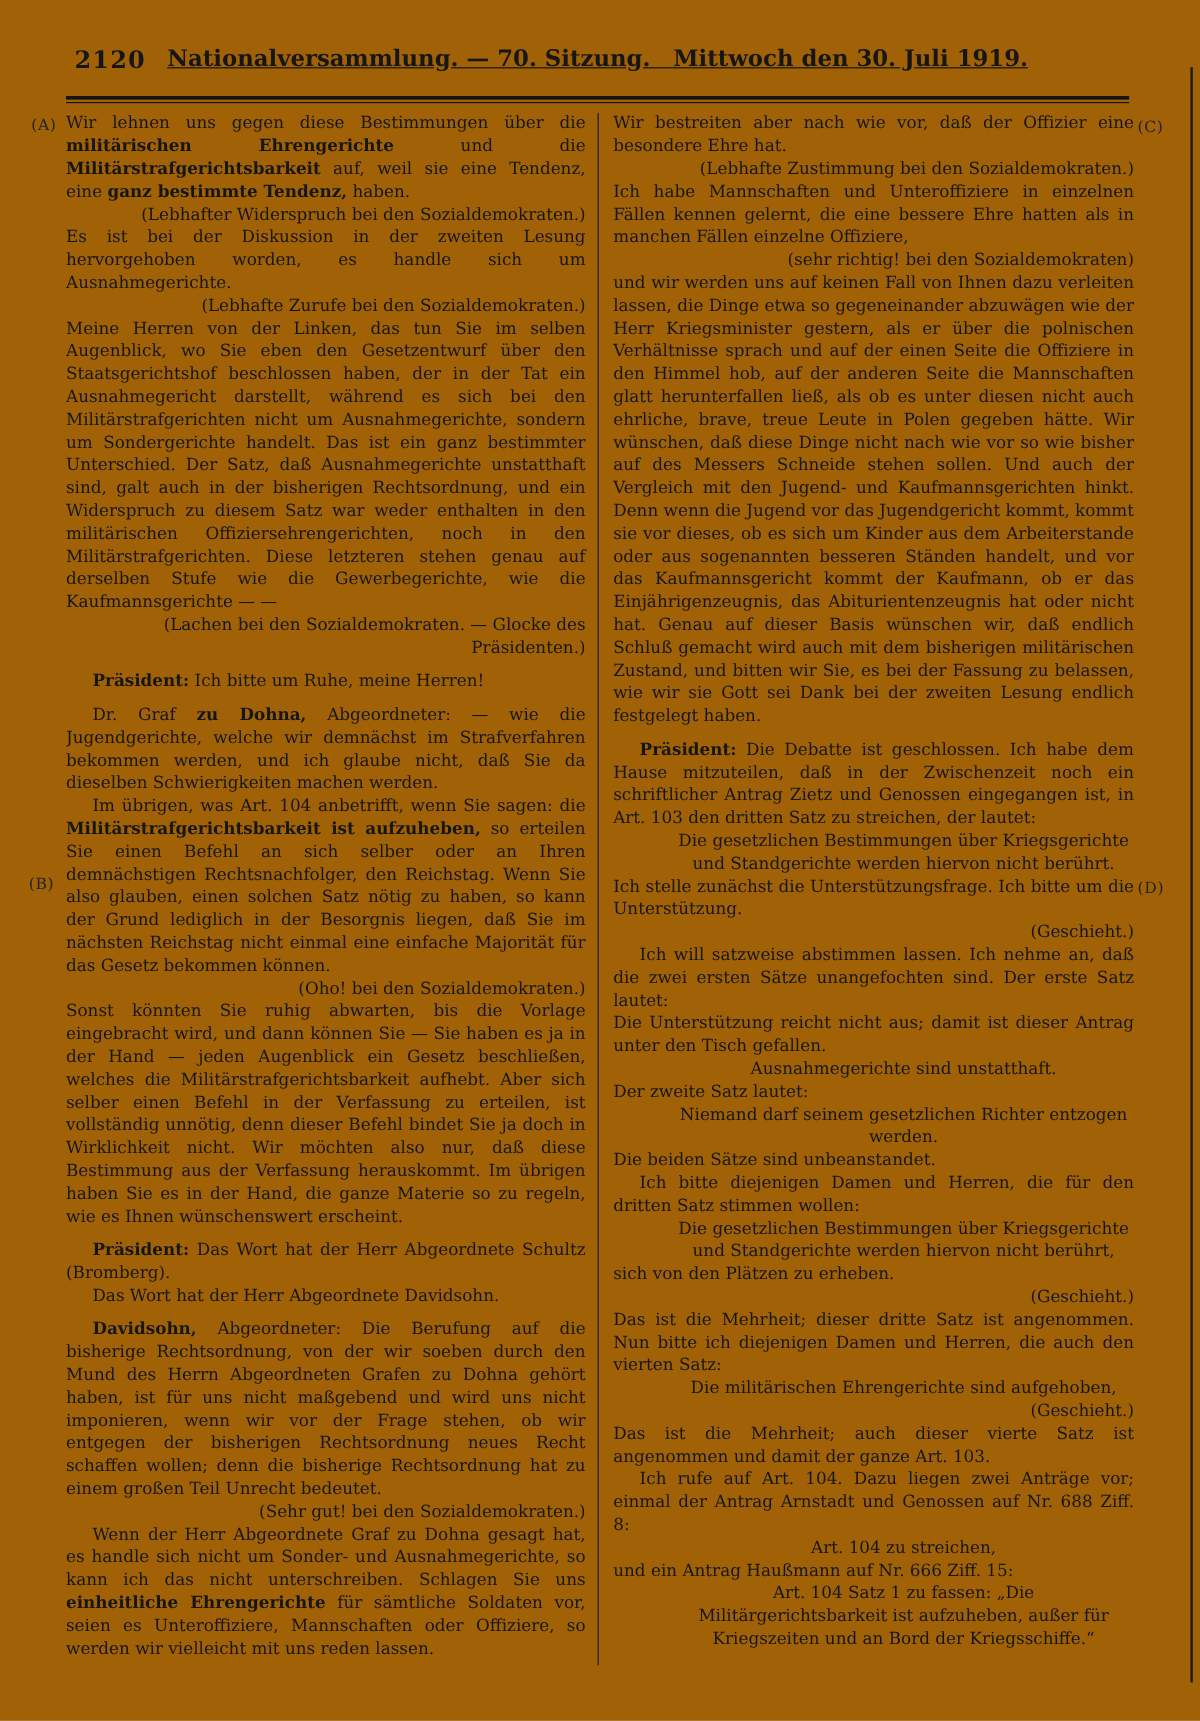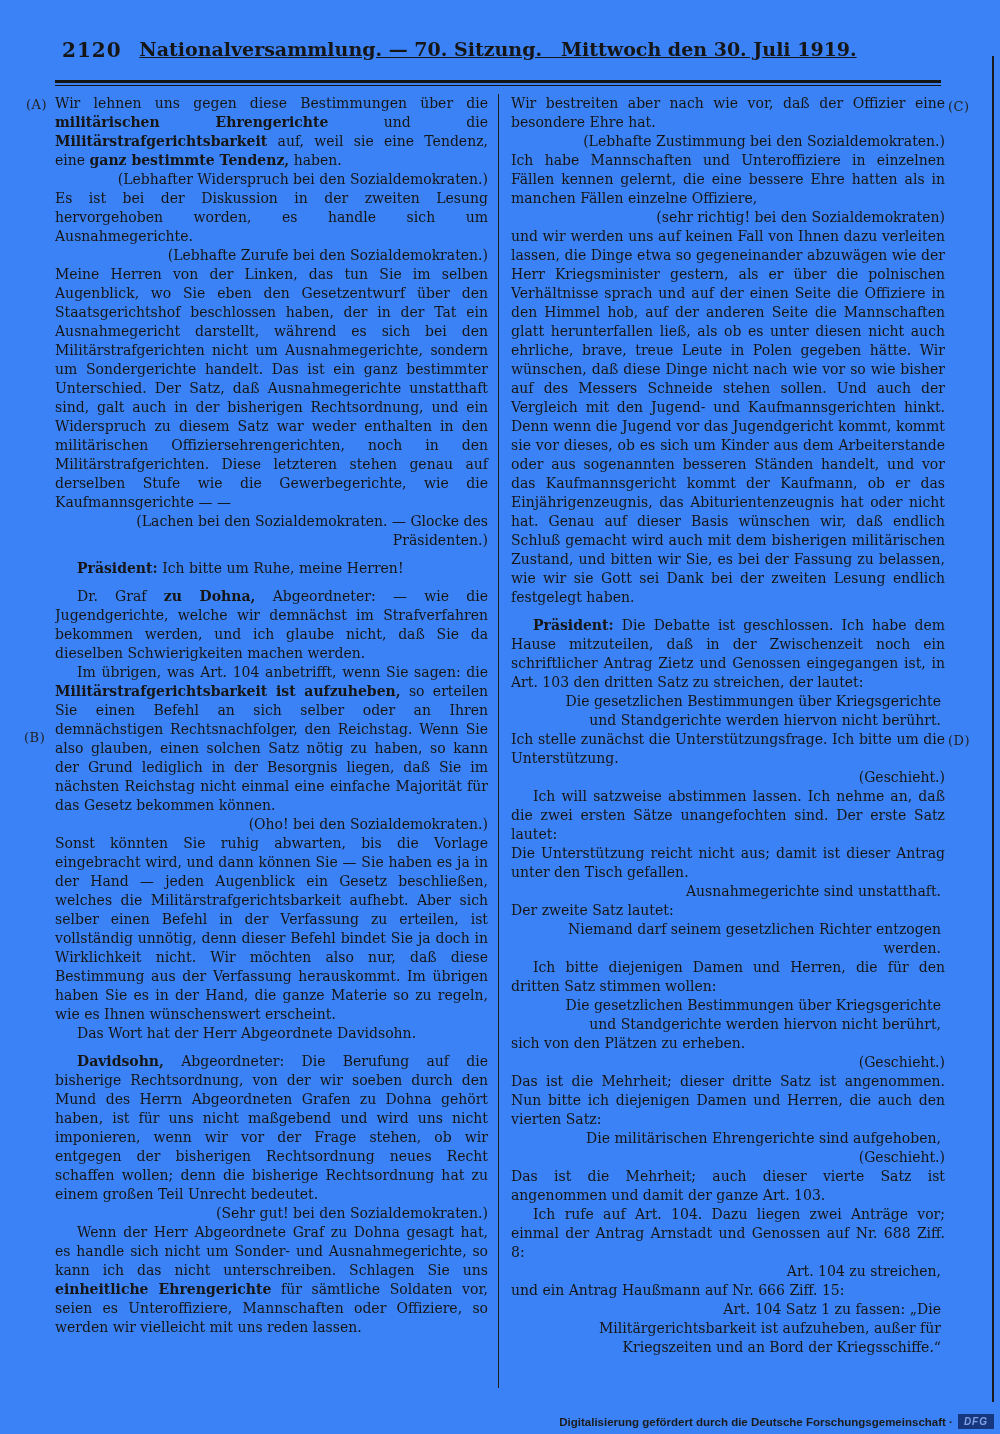--- a/index.html
+++ b/index.html
@@ -1,32 +1,32 @@
 <!DOCTYPE html>
 <html><head>
 <meta charset="utf-8">
 <style>
   html,body{margin:0;padding:0;}
   body{
     width:1000px;height:1434px;background:#f6f6f4;
     font-family:"DejaVu Serif","Liberation Serif",serif;
     color:#161616;position:relative;overflow:hidden;
   }
-  .page{position:absolute;inset:0;background:#3b82f6;}
+  .page{position:absolute;inset:0;background:#a16207;}
   .page-number{position:absolute;left:62px;top:38px;font-size:20px;font-weight:bold;letter-spacing:1px;}
   .page-title{position:absolute;left:55px;width:886px;top:38px;text-align:center;font-size:19px;font-weight:bold;text-decoration:underline;}
   .header-rule{position:absolute;left:55px;width:886px;top:80px;height:2px;border-top:3px solid #151515;border-bottom:1px solid #151515;}
   .columns{position:absolute;left:55px;top:94px;width:890px;bottom:46px;display:flex;overflow:hidden;}
   .col{width:437px;overflow:hidden;}
   .col.right{width:438px;padding-left:12px;}
   .col.left{padding-right:10px;}
   .col-divider{width:1px;background:#1d1d1d;flex:none;}
   p.para,p.stage,p.quote{margin:0;font-size:14px;line-height:19px;text-align:justify;}
   p.stage{text-align:right;}
-  p.quote{margin-left:54px;margin-right:4px;text-align:right;}
+  p.quote{margin-left:54px;margin-right:4px;text-align:center;}
   .indent{text-indent:22px;}
   .speaker{margin-top:9px !important;}
   .b{font-weight:bold;}
   .margin-letter{position:absolute;font-size:13px;color:#222;letter-spacing:0.5px;}
   .ml-a{left:26px;top:97px;}
   .ml-b{left:24px;top:730px;}
   .ml-c{left:948px;top:99px;}
   .ml-d{left:948px;top:733px;}
   .scan-edge{position:absolute;left:992px;top:56px;width:2px;height:1346px;background:#1a1a1a;}
   .footer{position:absolute;right:6px;bottom:5px;display:flex;align-items:center;gap:5px;
@@ -55,20 +55,21 @@
         <p class="stage"><span>(Lebhafter Widerspruch bei den Sozialdemokraten.)</span></p>
         <p class="para"><span>Es ist bei der Diskussion in der zweiten Lesung hervorgehoben worden, es handle sich um Ausnahmegerichte.</span></p>
         <p class="stage"><span>(Lebhafte Zurufe bei den Sozialdemokraten.)</span></p>
         <p class="para"><span>Meine Herren von der Linken, das tun Sie im selben Augenblick, wo Sie eben den Gesetzentwurf über den Staatsgerichtshof beschlossen haben, der in der Tat ein Ausnahmegericht darstellt, während es sich bei den Militärstrafgerichten nicht um Ausnahmegerichte, sondern um Sondergerichte handelt. Das ist ein ganz bestimmter Unterschied. Der Satz, daß Ausnahmegerichte unstatthaft sind, galt auch in der bisherigen Rechtsordnung, und ein Widerspruch zu diesem Satz war weder enthalten in den militärischen Offiziersehrengerichten, noch in den Militärstrafgerichten. Diese letzteren stehen genau auf derselben Stufe wie die Gewerbegerichte, wie die Kaufmannsgerichte — —</span></p>
         <p class="stage"><span>(Lachen bei den Sozialdemokraten. — Glocke des Präsidenten.)</span></p>
         <p class="para indent speaker"><span class="b">Präsident:</span><span> Ich bitte um Ruhe, meine Herren!</span></p>
         <p class="para indent speaker"><span>Dr. Graf </span><span class="b">zu Dohna,</span><span> Abgeordneter: — wie die Jugendgerichte, welche wir demnächst im Strafverfahren bekommen werden, und ich glaube nicht, daß Sie da dieselben Schwierigkeiten machen werden.</span></p>
         <p class="para indent"><span>Im übrigen, was Art. 104 anbetrifft, wenn Sie sagen: die </span><span class="b">Militärstrafgerichtsbarkeit ist aufzuheben,</span><span> so erteilen Sie einen Befehl an sich selber oder an Ihren demnächstigen Rechtsnachfolger, den Reichstag. Wenn Sie also glauben, einen solchen Satz nötig zu haben, so kann der Grund lediglich in der Besorgnis liegen, daß Sie im nächsten Reichstag nicht einmal eine einfache Majorität für das Gesetz bekommen können.</span></p>
         <p class="stage"><span>(Oho! bei den Sozialdemokraten.)</span></p>
         <p class="para"><span>Sonst könnten Sie ruhig abwarten, bis die Vorlage eingebracht wird, und dann können Sie — Sie haben es ja in der Hand — jeden Augenblick ein Gesetz beschließen, welches die Militärstrafgerichtsbarkeit aufhebt. Aber sich selber einen Befehl in der Verfassung zu erteilen, ist vollständig unnötig, denn dieser Befehl bindet Sie ja doch in Wirklichkeit nicht. Wir möchten also nur, daß diese Bestimmung aus der Verfassung herauskommt. Im übrigen haben Sie es in der Hand, die ganze Materie so zu regeln, wie es Ihnen wünschenswert erscheint.</span></p>
+        <p class="para indent speaker"><span class="b">Präsident:</span><span> Das Wort hat der Herr Abgeordnete Schultz (Bromberg).</span></p>
         <p class="para indent"><span>Das Wort hat der Herr Abgeordnete Davidsohn.</span></p>
         <p class="para indent speaker"><span class="b">Davidsohn,</span><span> Abgeordneter: Die Berufung auf die bisherige Rechtsordnung, von der wir soeben durch den Mund des Herrn Abgeordneten Grafen zu Dohna gehört haben, ist für uns nicht maßgebend und wird uns nicht imponieren, wenn wir vor der Frage stehen, ob wir entgegen der bisherigen Rechtsordnung neues Recht schaffen wollen; denn die bisherige Rechtsordnung hat zu einem großen Teil Unrecht bedeutet.</span></p>
         <p class="stage"><span>(Sehr gut! bei den Sozialdemokraten.)</span></p>
         <p class="para indent"><span>Wenn der Herr Abgeordnete Graf zu Dohna gesagt hat, es handle sich nicht um Sonder- und Ausnahmegerichte, so kann ich das nicht unterschreiben. Schlagen Sie uns </span><span class="b">einheitliche Ehrengerichte</span><span> für sämtliche Soldaten vor, seien es Unteroffiziere, Mannschaften oder Offiziere, so werden wir vielleicht mit uns reden lassen.</span></p>
       </div>
     <div class="col-divider"></div>
     <div class="col right">
         <p class="para"><span>Wir bestreiten aber nach wie vor, daß der Offizier eine besondere Ehre hat.</span></p>
         <p class="stage"><span>(Lebhafte Zustimmung bei den Sozialdemokraten.)</span></p>
         <p class="para"><span>Ich habe Mannschaften und Unteroffiziere in einzelnen Fällen kennen gelernt, die eine bessere Ehre hatten als in manchen Fällen einzelne Offiziere,</span></p>
@@ -76,35 +77,32 @@
         <p class="para"><span>und wir werden uns auf keinen Fall von Ihnen dazu verleiten lassen, die Dinge etwa so gegeneinander abzuwägen wie der Herr Kriegsminister gestern, als er über die polnischen Verhältnisse sprach und auf der einen Seite die Offiziere in den Himmel hob, auf der anderen Seite die Mannschaften glatt herunterfallen ließ, als ob es unter diesen nicht auch ehrliche, brave, treue Leute in Polen gegeben hätte. Wir wünschen, daß diese Dinge nicht nach wie vor so wie bisher auf des Messers Schneide stehen sollen. Und auch der Vergleich mit den Jugend- und Kaufmannsgerichten hinkt. Denn wenn die Jugend vor das Jugendgericht kommt, kommt sie vor dieses, ob es sich um Kinder aus dem Arbeiterstande oder aus sogenannten besseren Ständen handelt, und vor das Kaufmannsgericht kommt der Kaufmann, ob er das Einjährigenzeugnis, das Abiturientenzeugnis hat oder nicht hat. Genau auf dieser Basis wünschen wir, daß endlich Schluß gemacht wird auch mit dem bisherigen militärischen Zustand, und bitten wir Sie, es bei der Fassung zu belassen, wie wir sie Gott sei Dank bei der zweiten Lesung endlich festgelegt haben.</span></p>
         <p class="para indent speaker"><span class="b">Präsident:</span><span> Die Debatte ist geschlossen. Ich habe dem Hause mitzuteilen, daß in der Zwischenzeit noch ein schriftlicher Antrag Zietz und Genossen eingegangen ist, in Art. 103 den dritten Satz zu streichen, der lautet:</span></p>
         <p class="quote"><span>Die gesetzlichen Bestimmungen über Kriegsgerichte und Standgerichte werden hiervon nicht berührt.</span></p>
         <p class="para"><span>Ich stelle zunächst die Unterstützungsfrage. Ich bitte um die Unterstützung.</span></p>
         <p class="stage"><span>(Geschieht.)</span></p>
         <p class="para indent"><span>Ich will satzweise abstimmen lassen. Ich nehme an, daß die zwei ersten Sätze unangefochten sind. Der erste Satz lautet:</span></p>
         <p class="para"><span>Die Unterstützung reicht nicht aus; damit ist dieser Antrag unter den Tisch gefallen.</span></p>
         <p class="quote"><span>Ausnahmegerichte sind unstatthaft.</span></p>
         <p class="para"><span>Der zweite Satz lautet:</span></p>
         <p class="quote"><span>Niemand darf seinem gesetzlichen Richter entzogen werden.</span></p>
+        <p class="para"><span>Die beiden Sätze sind unbeanstandet.</span></p>
         <p class="para indent"><span>Ich bitte diejenigen Damen und Herren, die für den dritten Satz stimmen wollen:</span></p>
         <p class="quote"><span>Die gesetzlichen Bestimmungen über Kriegsgerichte und Standgerichte werden hiervon nicht berührt,</span></p>
         <p class="para"><span>sich von den Plätzen zu erheben.</span></p>
         <p class="stage"><span>(Geschieht.)</span></p>
         <p class="para"><span>Das ist die Mehrheit; dieser dritte Satz ist angenommen. Nun bitte ich diejenigen Damen und Herren, die auch den vierten Satz:</span></p>
         <p class="quote"><span>Die militärischen Ehrengerichte sind aufgehoben,</span></p>
         <p class="stage"><span>(Geschieht.)</span></p>
         <p class="para"><span>Das ist die Mehrheit; auch dieser vierte Satz ist angenommen und damit der ganze Art. 103.</span></p>
         <p class="para indent"><span>Ich rufe auf Art. 104. Dazu liegen zwei Anträge vor; einmal der Antrag Arnstadt und Genossen auf Nr. 688 Ziff. 8:</span></p>
         <p class="quote"><span>Art. 104 zu streichen,</span></p>
         <p class="para"><span>und ein Antrag Haußmann auf Nr. 666 Ziff. 15:</span></p>
         <p class="quote"><span>Art. 104 Satz 1 zu fassen: „Die Militärgerichtsbarkeit ist aufzuheben, außer für Kriegszeiten und an Bord der Kriegsschiffe.“</span></p>
       </div>
   </div>
 
   <div class="scan-edge"></div>
 
-  <div class="footer">
-    <span class="footer-credit">Digitalisierung gefördert durch die Deutsche Forschungsgemeinschaft ·</span>
-    <span class="dfg-logo">DFG</span>
-  </div>
 
 </div>
 
 </body></html>

